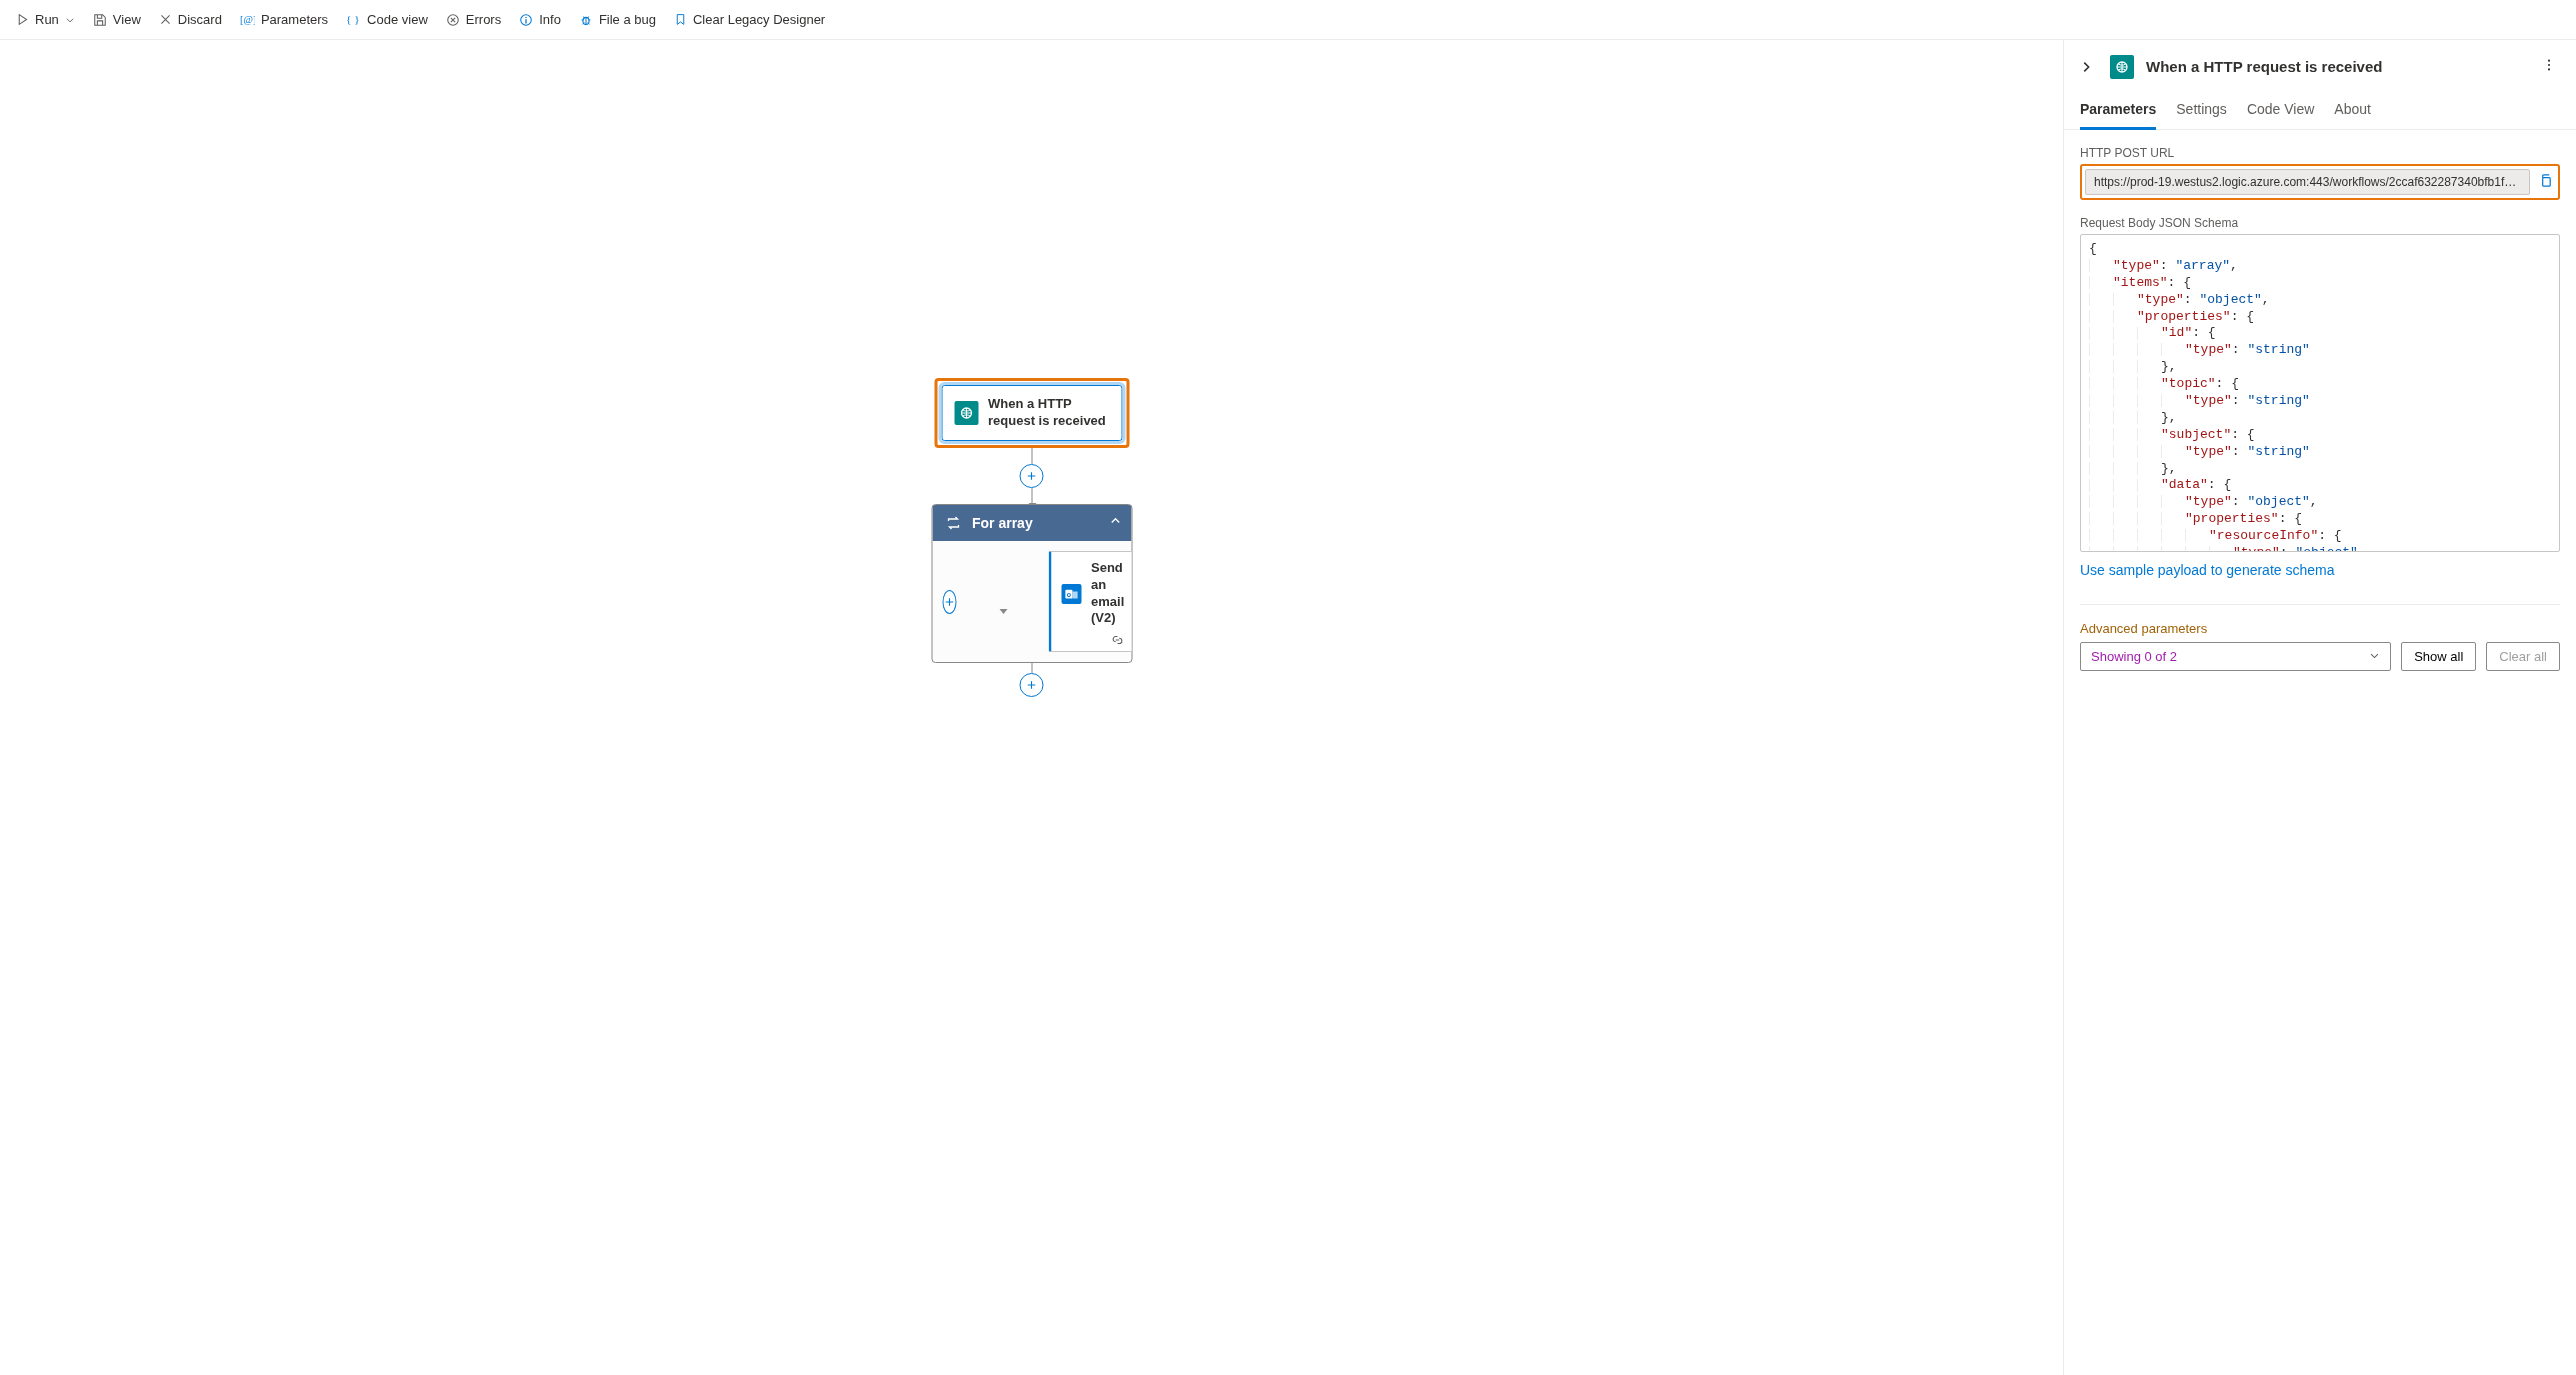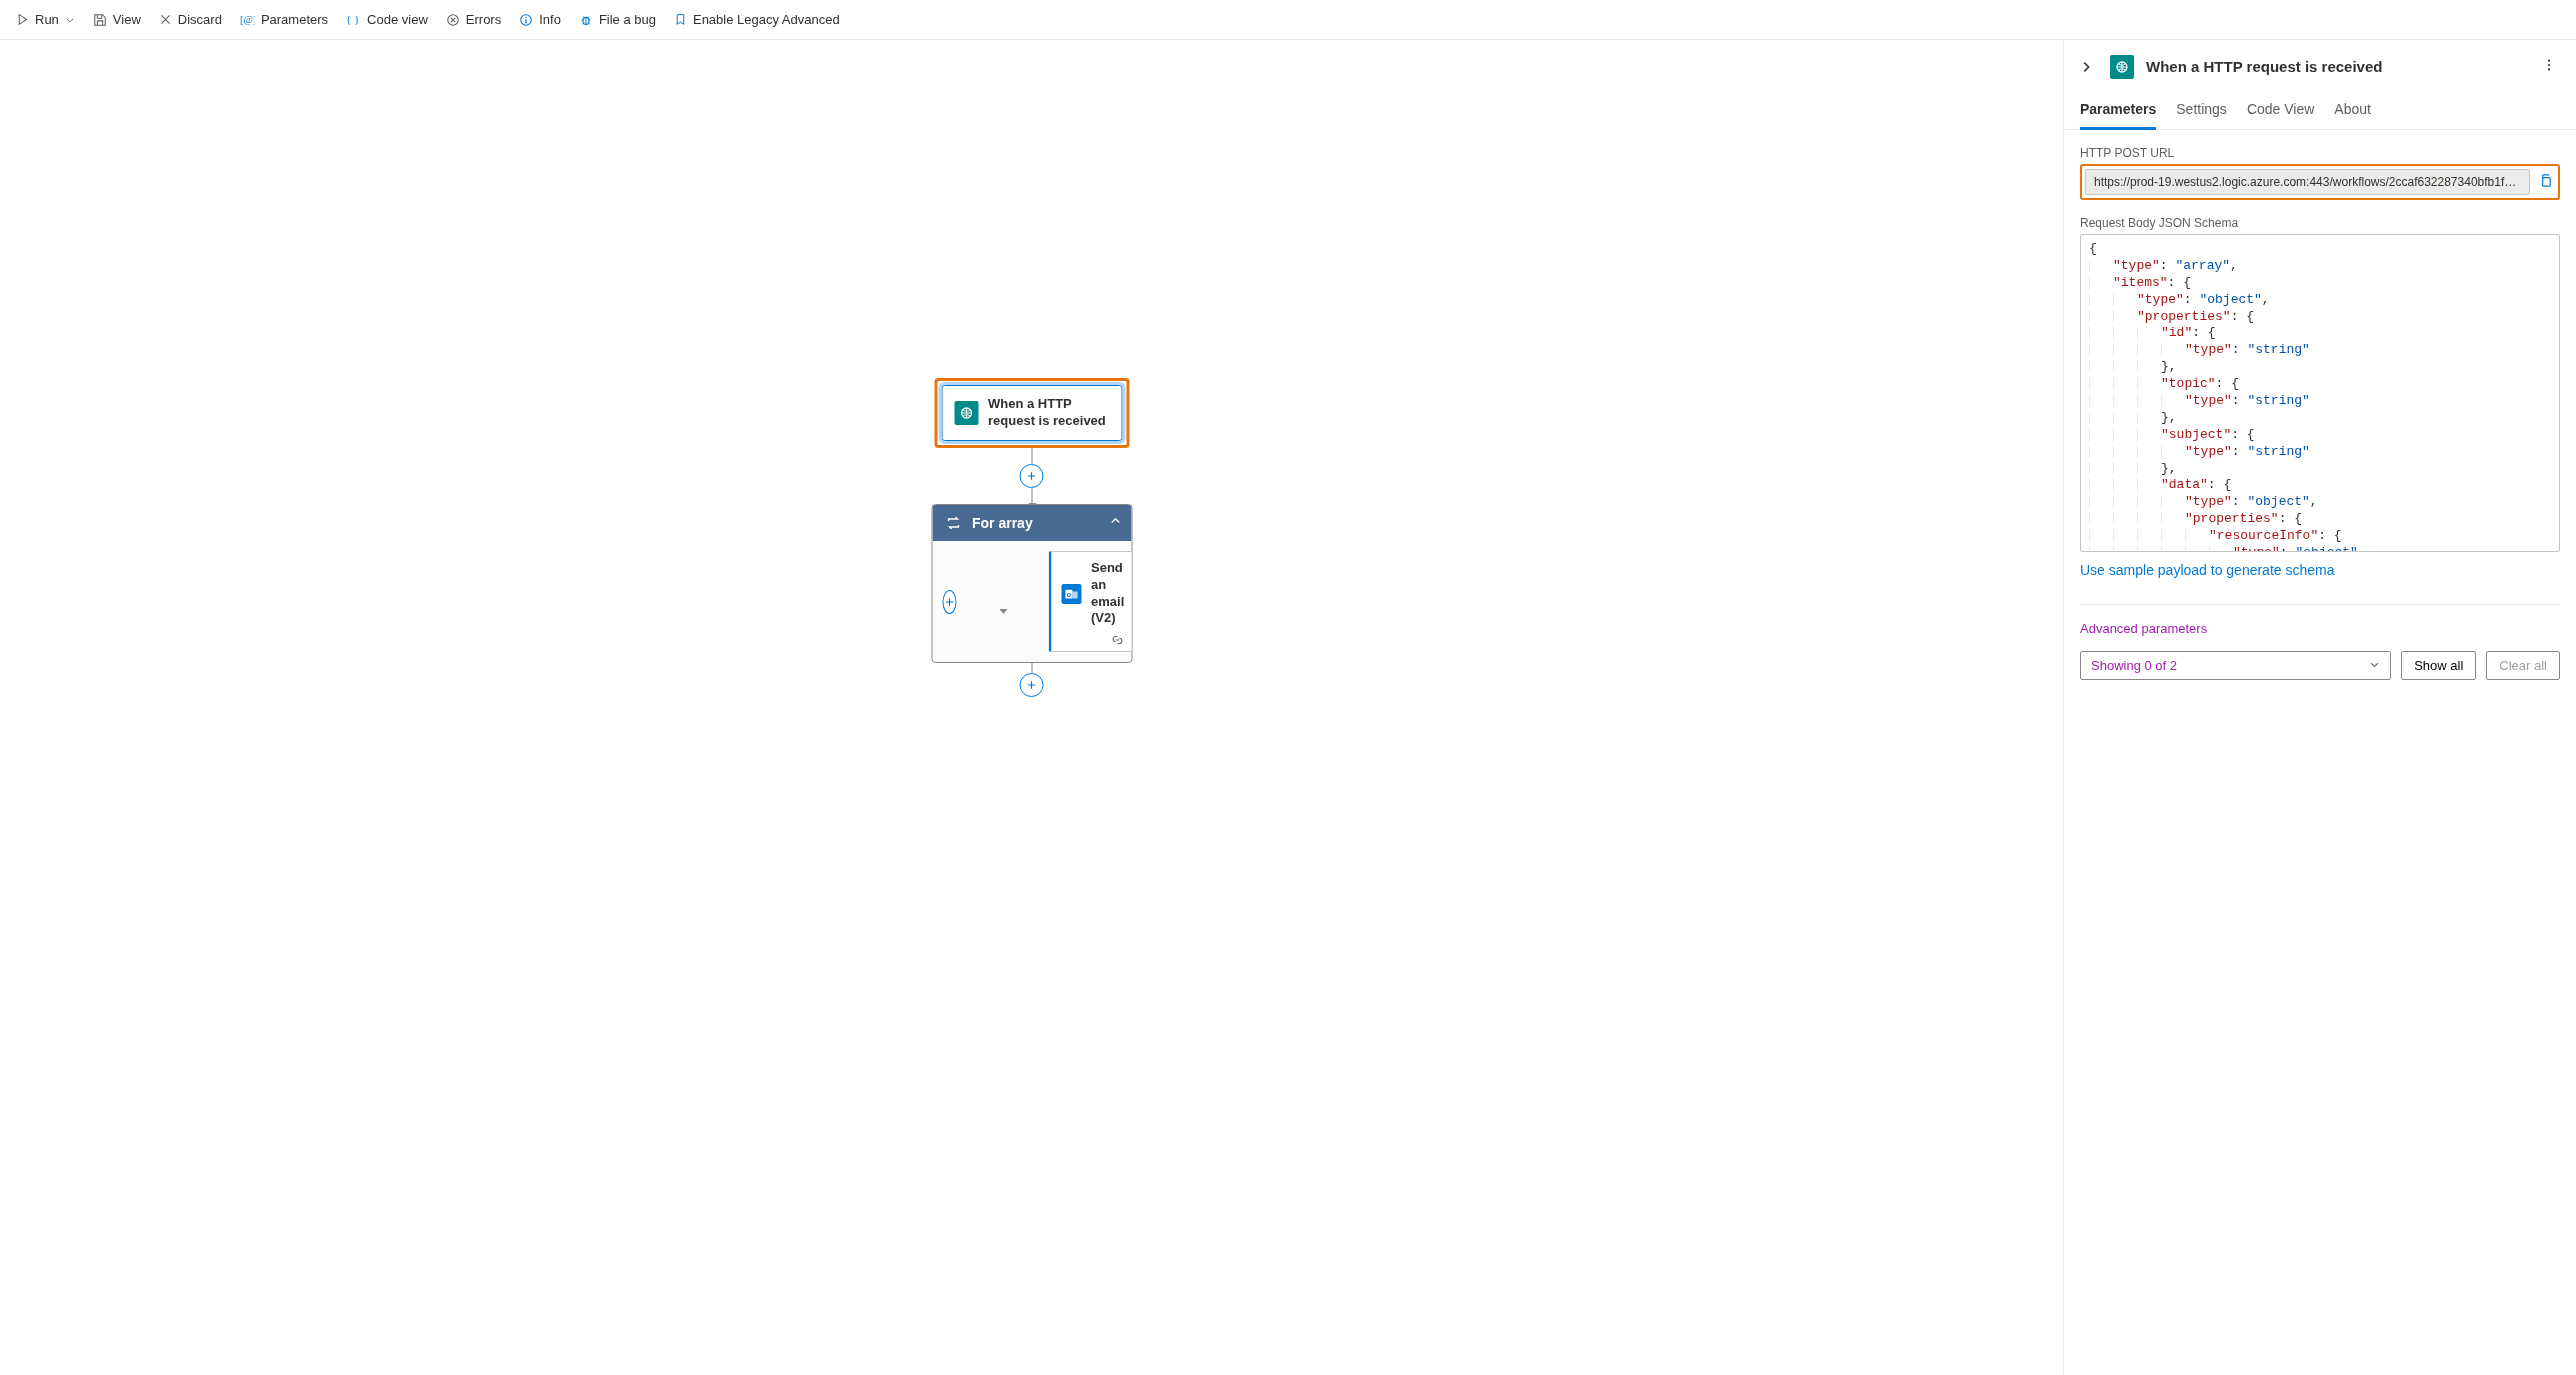--- a/index.html
+++ b/index.html
@@ -388,21 +388,21 @@
         </svg>
     </span>
     <span>File a bug</span>
   </div>
   <div class="toolbar-item">
     <span class="tb-icon">
       <svg width="13" height="13" viewBox="0 0 16 16">
           <path d="M4 2h8v12l-4-3-4 3V2z" fill="none" stroke="currentColor" stroke-width="1.2"></path>
         </svg>
     </span>
-    <span>Enable Legacy Advanced</span>
+    <span>Clear Legacy Designer</span>
   </div>
 </div>
 
 <div class="main">
 
   <div class="canvas">
     <div class="flow">
 
       <div class="node-highlight">
         <div class="node-card selected">
@@ -524,21 +524,21 @@
       </div>
 
       <div class="field-label">Request Body JSON Schema</div>
       <div class="schema-box" id="schema-box"><div><span class="p">{</span></div><div><span class="indent"></span><span class="k">"type"</span><span class="p">: </span><span class="v">"array"</span><span class="p">,</span></div><div><span class="indent"></span><span class="k">"items"</span><span class="p">: {</span></div><div><span class="indent"></span><span class="indent"></span><span class="k">"type"</span><span class="p">: </span><span class="v">"object"</span><span class="p">,</span></div><div><span class="indent"></span><span class="indent"></span><span class="k">"properties"</span><span class="p">: {</span></div><div><span class="indent"></span><span class="indent"></span><span class="indent"></span><span class="k">"id"</span><span class="p">: {</span></div><div><span class="indent"></span><span class="indent"></span><span class="indent"></span><span class="indent"></span><span class="k">"type"</span><span class="p">: </span><span class="v">"string"</span></div><div><span class="indent"></span><span class="indent"></span><span class="indent"></span><span class="p">},</span></div><div><span class="indent"></span><span class="indent"></span><span class="indent"></span><span class="k">"topic"</span><span class="p">: {</span></div><div><span class="indent"></span><span class="indent"></span><span class="indent"></span><span class="indent"></span><span class="k">"type"</span><span class="p">: </span><span class="v">"string"</span></div><div><span class="indent"></span><span class="indent"></span><span class="indent"></span><span class="p">},</span></div><div><span class="indent"></span><span class="indent"></span><span class="indent"></span><span class="k">"subject"</span><span class="p">: {</span></div><div><span class="indent"></span><span class="indent"></span><span class="indent"></span><span class="indent"></span><span class="k">"type"</span><span class="p">: </span><span class="v">"string"</span></div><div><span class="indent"></span><span class="indent"></span><span class="indent"></span><span class="p">},</span></div><div><span class="indent"></span><span class="indent"></span><span class="indent"></span><span class="k">"data"</span><span class="p">: {</span></div><div><span class="indent"></span><span class="indent"></span><span class="indent"></span><span class="indent"></span><span class="k">"type"</span><span class="p">: </span><span class="v">"object"</span><span class="p">,</span></div><div><span class="indent"></span><span class="indent"></span><span class="indent"></span><span class="indent"></span><span class="k">"properties"</span><span class="p">: {</span></div><div><span class="indent"></span><span class="indent"></span><span class="indent"></span><span class="indent"></span><span class="indent"></span><span class="k">"resourceInfo"</span><span class="p">: {</span></div><div><span class="indent"></span><span class="indent"></span><span class="indent"></span><span class="indent"></span><span class="indent"></span><span class="indent"></span><span class="k">"type"</span><span class="p">: </span><span class="v">"object"</span><span class="p">,</span></div></div>
       <div class="link-btn">Use sample payload to generate schema</div>
 
       <div class="divider"></div>
 
       <div class="adv-row">
         <div class="adv-select-wrap">
-          <div class="field-label" style="color:#a21caf;font-size:13px;margin-bottom:15px">Advanced parameters</div>
+          <div class="field-label" style="color:#a16207;font-size:13px;margin-bottom:6px">Advanced parameters</div>
           <div class="adv-select">
             <span>Showing 0 of 2</span>
             <span>
               <svg width="11" height="11" viewBox="0 0 16 16">
                   <path d="M3 6l5 5 5-5" fill="none" stroke="#605e5c" stroke-width="1.5"></path>
                 </svg>
             </span>
           </div>
         </div>
         <button class="btn-secondary">Show all</button>

